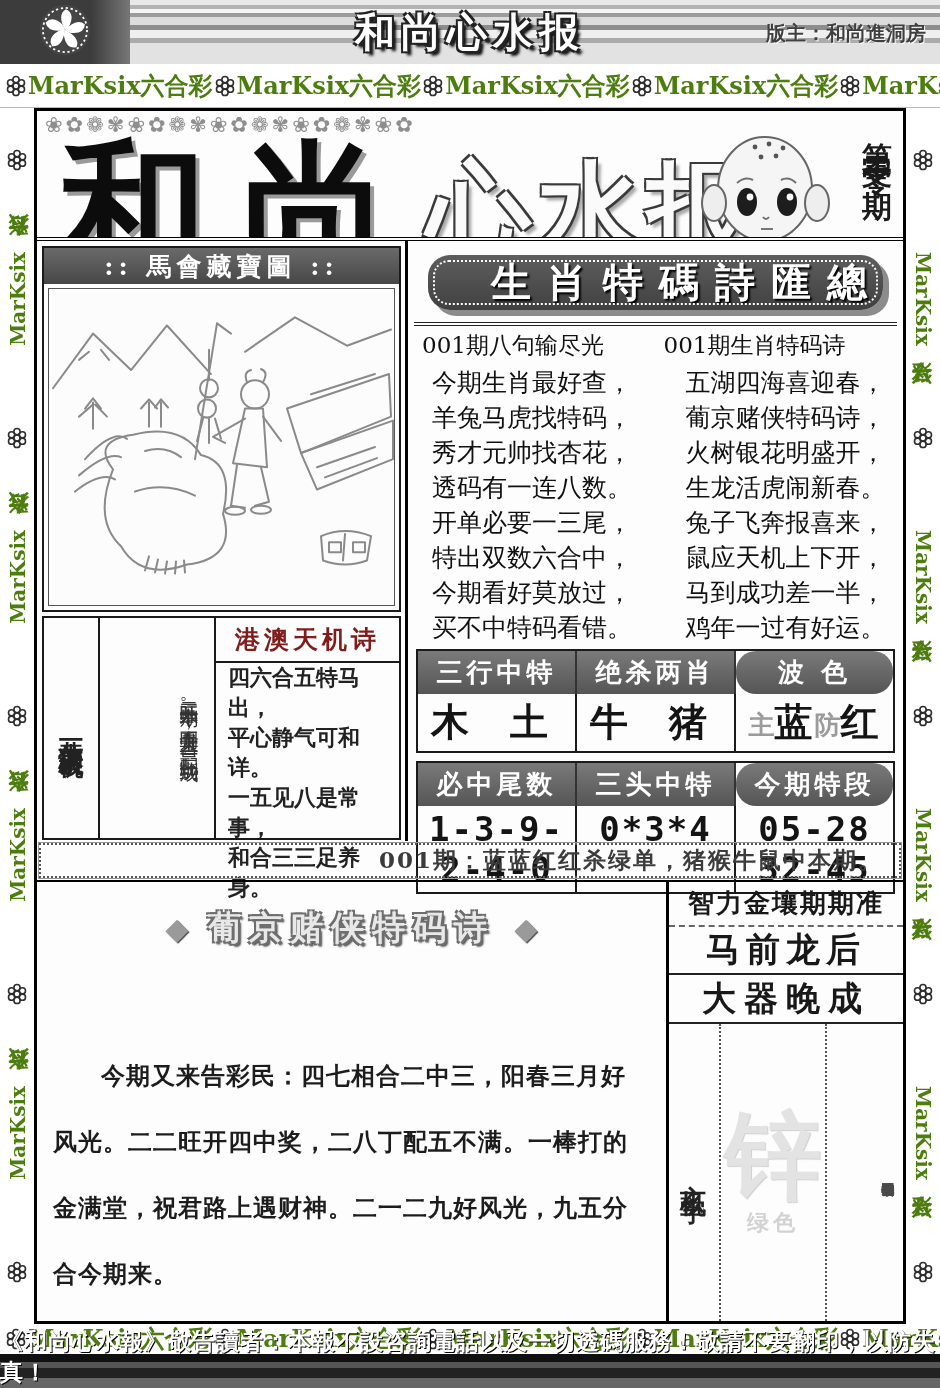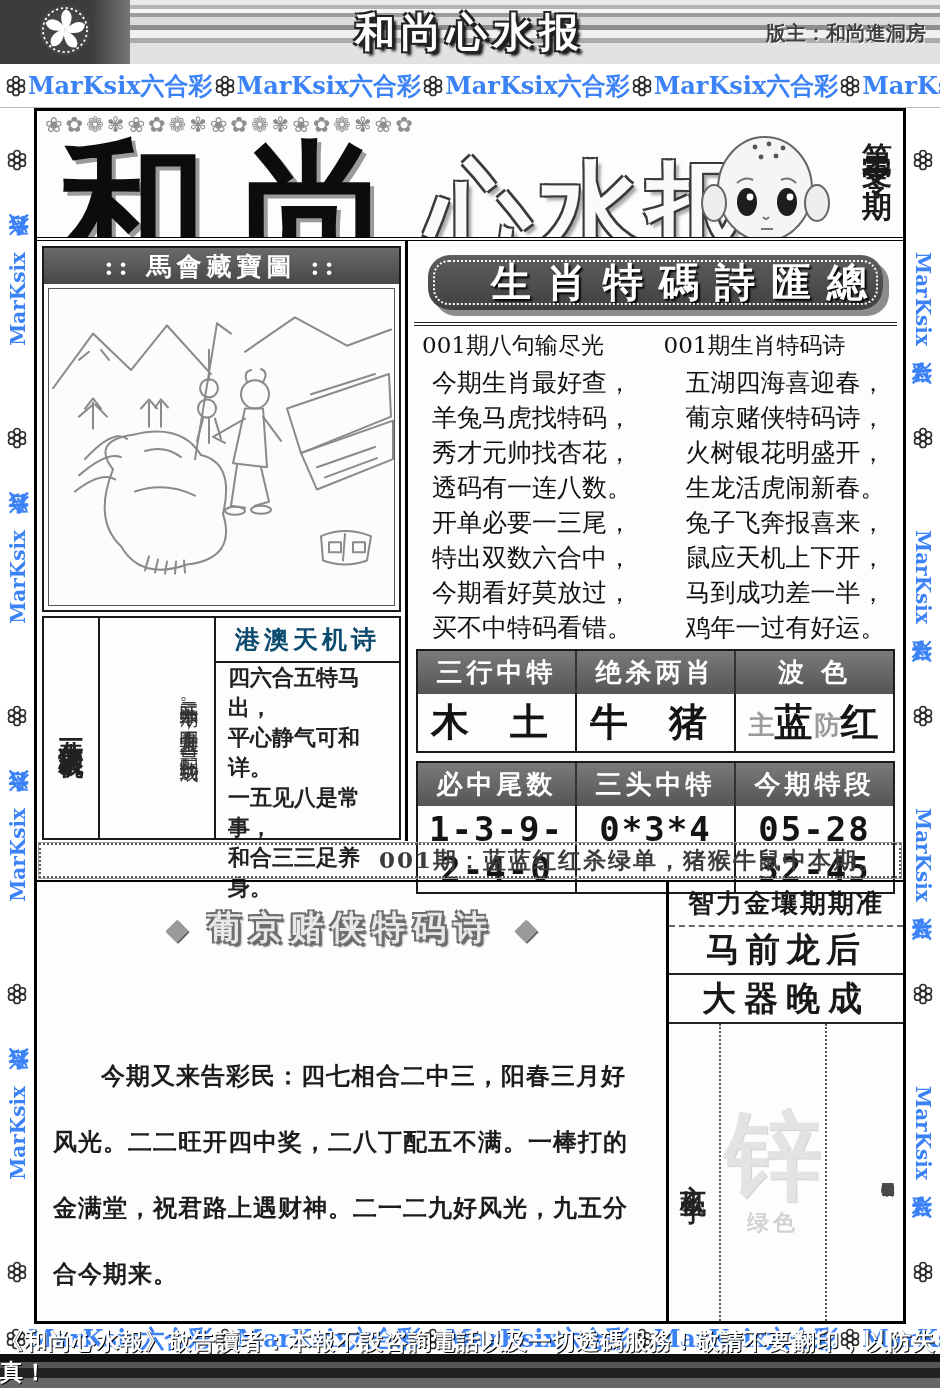--- a/index.html
+++ b/index.html
@@ -12,21 +12,21 @@
     display:flex; align-items:center; }
   .logo-zone { width:130px; height:64px; background:linear-gradient(90deg,#3c3c3c 0 70%,#777); display:flex; align-items:center; justify-content:center; }
   .paper-title { position:absolute; left:0; right:0; text-align:center; font-family:"DejaVu Serif",serif; font-weight:bold; font-size:40px; color:#fff; letter-spacing:6px;
     text-shadow:-2px -2px 0 #222,2px -2px 0 #222,-2px 2px 0 #222,2px 2px 0 #222,4px 4px 3px #000; }
   .editor { position:absolute; right:14px; top:20px; font-size:20px; font-weight:bold; color:#3f3f3f; text-shadow:1px 1px 0 #fff; }
 
   
   .mk-strip { display:flex; align-items:center; justify-content:space-between; background:#fff; }
   #mk-top { position:absolute; top:64px; left:0; right:0; height:44px; padding:0 4px; border-bottom:1px solid #bbb; }
   #mk-bottom { position:absolute; top:1324px; left:0; right:0; height:30px; padding:0 4px; }
-  .mk-label { font-size:24px; color:#3b82f6; font-family:"DejaVu Serif",serif; font-weight:bold; white-space:nowrap; }
+  .mk-label { font-size:24px; color:#4d7c0f; font-family:"DejaVu Serif",serif; font-weight:bold; white-space:nowrap; }
   .flower { display:inline-flex; line-height:0; }
   .side-strip { position:absolute; top:108px; width:34px; height:1216px; background:#fff; display:flex; flex-direction:column; align-items:center; justify-content:space-around; }
   .side-left { left:0; } .side-right { right:0; }
   .side-strip .mk-label { writing-mode:vertical-rl; text-orientation:mixed; font-size:20px; }
   .side-left .mk-label { transform:rotate(180deg); }
 
   
   .frame { position:absolute; top:108px; left:34px; width:872px; height:1216px; border:3px solid #000; background:#fdfdfd; display:flex; flex-direction:column; }
 
   
@@ -50,42 +50,42 @@
   .treasure-header { height:36px; background:linear-gradient(180deg,#6a6a6a,#474747); color:#fff; font-family:"DejaVu Serif",serif; font-weight:bold; font-size:25px; letter-spacing:5px; display:flex; align-items:center; justify-content:center; }
   .treasure-drawing { height:326px; padding:4px; }
   .treasure-drawing .inner { width:100%; height:100%; border:1px solid #555; background:#fcfcfc; }
 
   .fortune-table { margin-top:4px; border:2px solid #1a1a1a; display:flex; height:224px; }
   .fortune-label { width:56px; border-right:2px solid #1a1a1a; display:flex; align-items:center; justify-content:center; }
   .fortune-label span { writing-mode:vertical-rl; text-orientation:upright; font-family:"DejaVu Serif",serif; font-weight:bold; font-size:25px; letter-spacing:2px; color:#222; }
   .fortune-verse { width:116px; border-right:2px solid #1a1a1a; padding:8px 6px; display:flex; justify-content:center; writing-mode:vertical-rl; text-orientation:upright; font-family:"DejaVu Serif",serif; font-size:19px; color:#333; letter-spacing:1px; }
   .fortune-verse span { margin:0 5px; }
   .tianji { flex:1; display:flex; flex-direction:column; }
-  .tianji-title { border-bottom:2px solid #1a1a1a; text-align:center; font-family:"DejaVu Serif",serif; font-weight:bold; font-size:25px; letter-spacing:4px; padding:5px 0; color:#0c4a6e; }
+  .tianji-title { border-bottom:2px solid #1a1a1a; text-align:center; font-family:"DejaVu Serif",serif; font-weight:bold; font-size:25px; letter-spacing:4px; padding:5px 0; color:#7f1d1d; }
   .tianji-lines { flex:1; display:flex; flex-direction:column; justify-content:space-evenly; padding-left:12px; font-family:"DejaVu Serif",serif; font-size:22px; font-weight:bold; color:#222; }
 
   
   .zodiac-header { margin:10px 14px 2px 14px; height:72px; background:linear-gradient(180deg,#5e5e5e,#404040); border-radius:22px; box-shadow:6px 6px 0 #8c8c8c; position:relative; display:flex; align-items:center; justify-content:flex-end; }
   .zodiac-header .dots { position:absolute; inset:5px; border:2px dotted #fff; border-radius:16px; }
   .zodiac-title { font-family:"DejaVu Serif",serif; font-weight:bold; font-size:40px; color:#fff; letter-spacing:16px; text-shadow:2px 2px 2px #000; }
   .smudge { height:8px; width:270px; margin:6px auto 0; background:#a9a9a9; filter:blur(2px); border-radius:3px; }
   .rule-double { border-top:4px double #222; margin:4px 0 2px; }
 
   .poems { display:flex; flex:1; }
   .poem-col { flex:1; padding:2px 4px 0 8px; }
   .poem-title { font-family:"DejaVu Serif",serif; font-size:23px; color:#111; margin-bottom:4px; }
   .poem-line { font-family:"DejaVu Serif",serif; font-size:25px; line-height:35px; color:#111; padding-left:10px; }
   .poem-col.right .poem-line { padding-left:22px; }
 
   
   .grid-table { border:2px solid #1a1a1a; margin:4px 2px; }
   .grid-row { display:flex; }
   .grid-cell { flex:1; text-align:center; }
   .grid-head { background:linear-gradient(180deg,#7a7a7a,#555); color:#fff; font-weight:bold; font-size:26px; letter-spacing:4px; padding:4px 0; border-right:2px solid #333; font-family:"DejaVu Serif",serif; }
-  .grid-head:last-child { border-right:none; }
+  .grid-head:last-child { border-right:none;border-radius:20px; }
   .grid-val { border-right:2px solid #1a1a1a; padding:3px 0; font-family:"DejaVu Serif",serif; font-weight:900; font-size:38px; color:#141414; letter-spacing:14px; }
   .grid-val:last-child { border-right:none; }
   .grid-val.nums { font-family:"DejaVu Sans Mono",monospace; font-weight:bold; font-size:34px; letter-spacing:2px; }
   .bose span.small-gray { font-size:26px; color:#9b9b9b; letter-spacing:0; vertical-align:middle; }
   .bose span.big { letter-spacing:2px; }
 
   
   .strip { height:44px; margin:2px 2px; border:2px dotted #555; outline:1px solid #999; display:flex; align-items:center; justify-content:flex-end; padding-right:16px; }
   .strip-text { font-family:"DejaVu Serif",serif; font-size:23px; font-weight:bold; color:#3c3c3c; letter-spacing:2px; }
 

